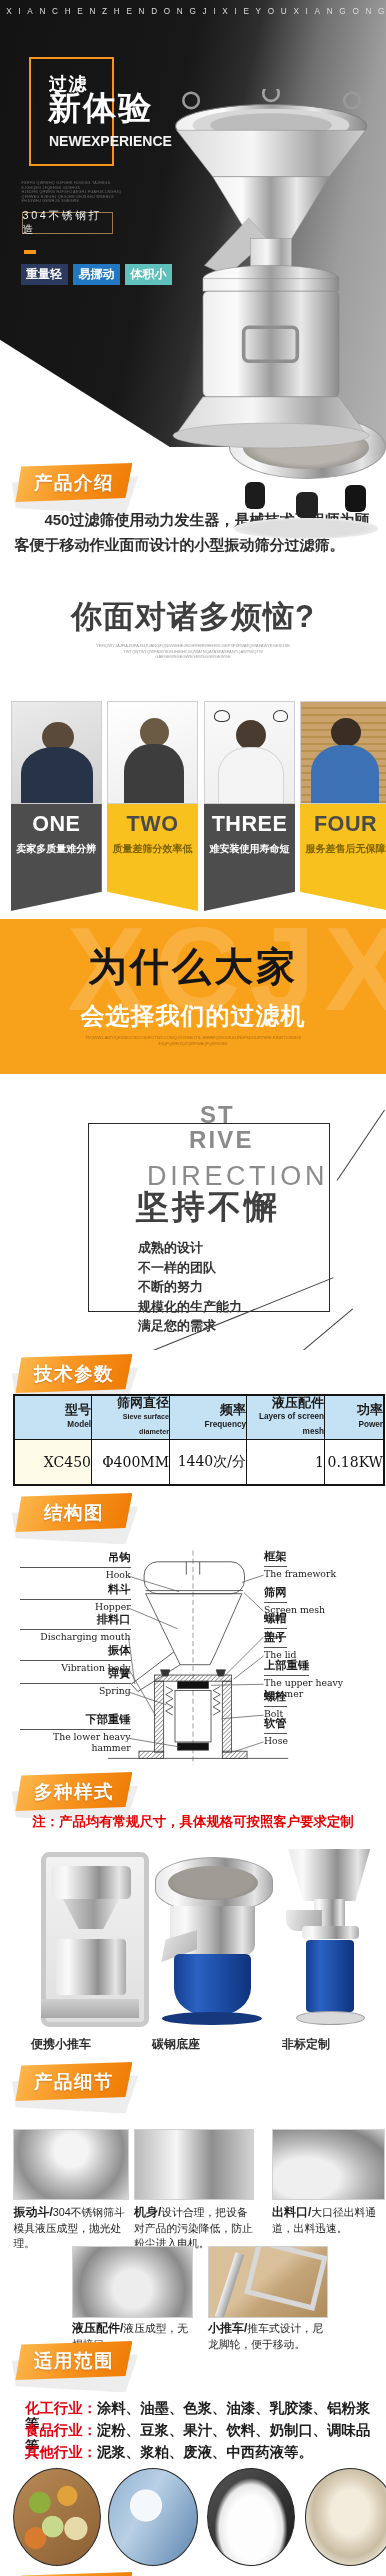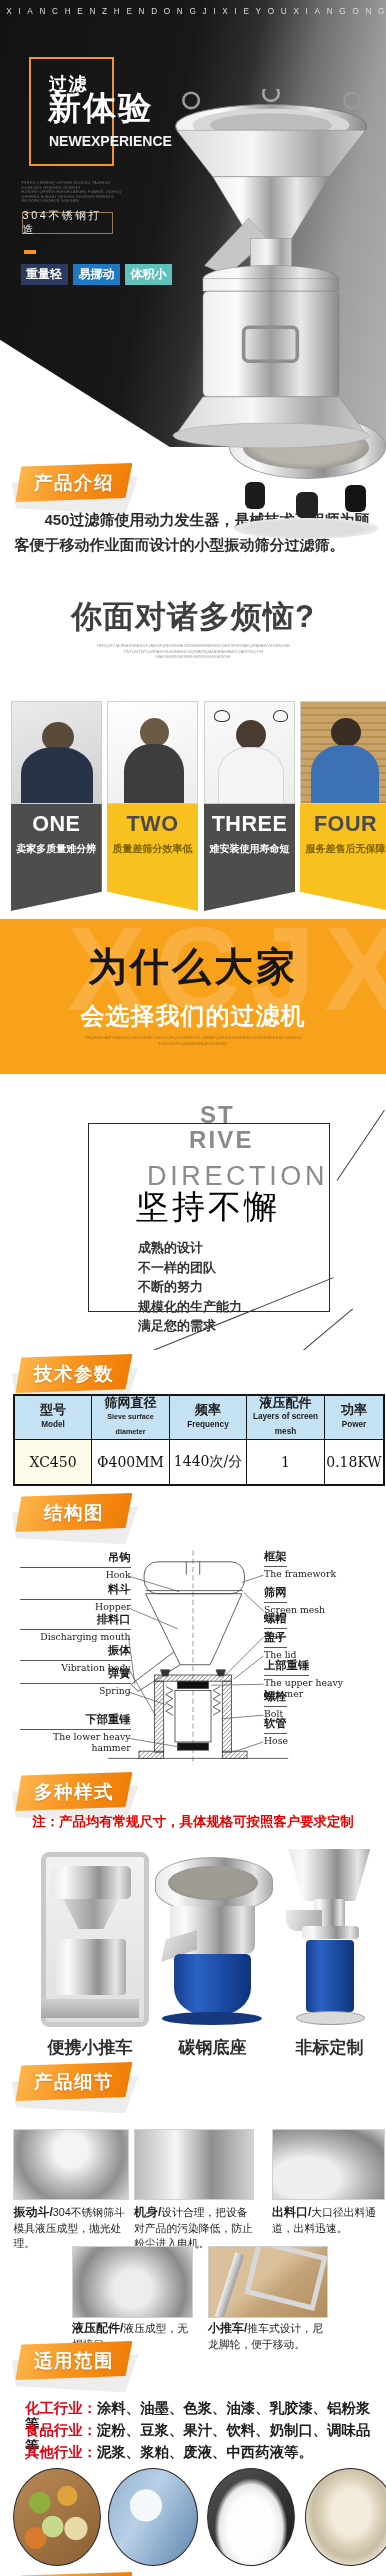--- a/index.html
+++ b/index.html
@@ -60,35 +60,35 @@
 .w2{position:absolute;left:0;top:81px;width:386px;text-align:center;color:#fff;font-size:24px;font-weight:900;letter-spacing:1px}
 .w3{position:absolute;left:0;top:116px;width:386px;text-align:center;color:rgba(112,62,0,.55);font-size:4.1px;line-height:5.7px}
 
 #strive{position:absolute;left:0;top:1074px;width:386px;height:276px;background:#fff;overflow:hidden}
 .srect{position:absolute;left:88px;top:49px;width:240px;height:187px;border:1.5px solid #2a2a2a;background:#fff}
 .sline{position:absolute;height:1px;background:#3c3c3c;transform-origin:left center}
 .sgray{color:#8b8b8b}
 .sitems{position:absolute;left:138px;top:164px;color:#333;font-size:13px;line-height:19.6px;font-weight:bold}
 
 #specs table{position:absolute;left:13px;top:44px;width:372px;border-collapse:collapse;table-layout:fixed}
-#specs th,#specs td{border:1.5px solid #141414;text-align:center;vertical-align:middle;padding:0}
+#specs th,#specs td{border:1.5px solid #141414;text-align:right;vertical-align:middle;padding:0}
 #specs table{border:2.6px solid #141414}
 #specs th{background:#c5e2f5;height:43px;font-size:13px;color:#1c1c1c;line-height:14.4px;font-weight:bold}
 #specs th .en{font-size:8.2px;font-weight:bold;display:block}
 #specs td{height:44px;font-family:"DejaVu Serif","Liberation Serif",serif;font-size:14px;color:#111;background:#fff}
 #specs td.first{background:#fffbe9}
 
 .slabel{position:absolute;font-family:"DejaVu Serif","Liberation Serif",serif}
 .slabel .cn{font-size:11.3px;font-weight:bold;color:#1a1a1a;padding-bottom:1.5px;border-bottom:1px solid #555}
 .slabel .en{font-size:9.3px;color:#1a1a1a;padding-top:1.5px}
 .sl-l{text-align:right;width:111px;left:19.6px}
 .sl-r{text-align:left;width:121px;left:264px}
 
 .note{position:absolute;left:0;top:41px;width:386px;text-align:center;color:#e60000;font-size:13.4px;font-weight:bold}
-.vlabel{position:absolute;text-align:center;color:#2e2e2e;font-size:17px;font-weight:bold}
+.vlabel{position:absolute;color:#2e2e2e;font-size:12px;font-weight:bold}
 .metal{background:linear-gradient(90deg,#e9e9e9 0%,#fafafa 18%,#bdbdbd 45%,#8f8f8f 60%,#e6e6e6 85%,#aaaaaa 100%)}
 .blue{background:linear-gradient(90deg,#163f8f 0%,#2b62c4 30%,#1b4aa2 65%,#0f337b 100%)}
 
 .dimg{position:absolute;overflow:hidden;border:0.5px solid #d0d0d0;box-sizing:border-box}
 .dcap{position:absolute;color:#1f1f1f;font-size:10.8px;line-height:15.5px}
 .dcap b{font-size:12px}
 
 .srow{position:absolute;left:25px;width:350px;font-size:14.4px;font-weight:bold;line-height:15.5px}
 .srow .lab{color:#e60012}
 .srow .tx{color:#1d1d1d}
@@ -242,21 +242,21 @@
   </div>
 
   <div id="strive">
     <div class="srect"></div>
     <div class="sline" style="left:337px;top:106px;width:85px;transform:rotate(-56deg)"></div>
     <div class="sline" style="left:59px;top:314px;width:296px;transform:rotate(-22deg)"></div>
     <div class="sline" style="left:234px;top:334px;width:155px;transform:rotate(-40deg)"></div>
     <div class="abs sgray" style="left:200px;top:27px;font-size:24px;font-weight:bold;letter-spacing:2.1px">ST</div>
     <div class="abs sgray" style="left:185px;top:52px;font-size:24px;font-weight:bold;letter-spacing:2.1px;background:#fff;padding:0 4.1px">RIVE</div>
     <div class="abs sgray" style="left:88px;top:87px;width:240px;text-align:right;font-size:27px;letter-spacing:3.6px">DIRECTION</div>
-    <div class="abs" style="left:88px;top:111px;width:240px;text-align:center;font-size:33px;font-weight:400;color:#000000;letter-spacing:3.1px">坚持不懈</div>
+    <div class="abs" style="left:88px;top:111px;width:240px;text-align:center;font-size:33px;font-weight:700;color:#404040;letter-spacing:3.1px">坚持不懈</div>
     <div class="sitems">
       <div>成熟的设计</div>
       <div>不一样的团队</div>
       <div>不断的努力</div>
       <div>规模化的生产能力</div>
       <div>满足您的需求</div>
     </div>
   </div>
 
   <div id="specs" class="abs" style="left:0;top:1350px;width:312px;height:147px">

